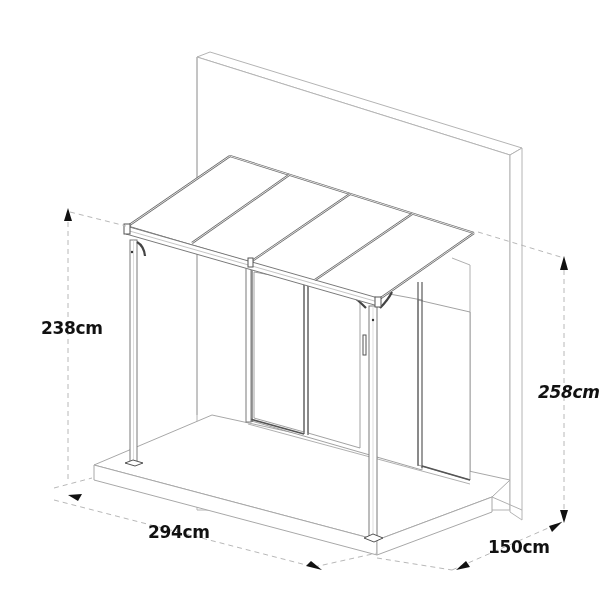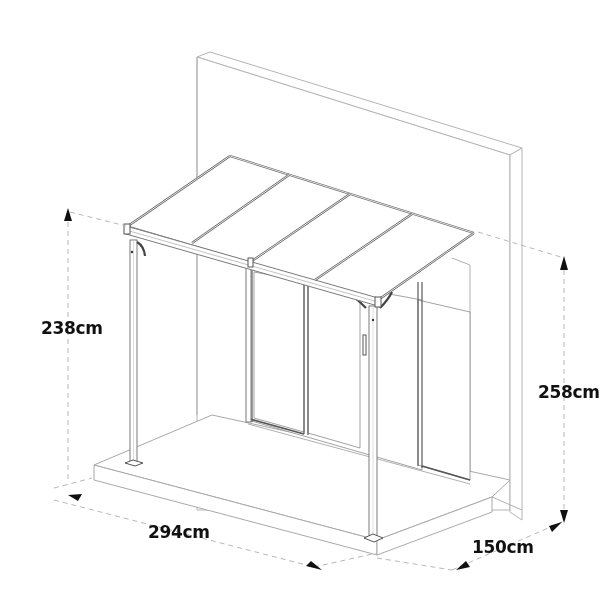--- a/index.html
+++ b/index.html
@@ -148,16 +148,16 @@
       <polygon class="arrow" points="290,570 274,566 279,561"></polygon>
 
       <line class="dim" x1="345" y1="558" x2="420" y2="570"></line>
       <line class="dim" x1="420" y1="570" x2="530" y2="522"></line>
       <polygon class="arrow" points="424,570 434,561 438,567"></polygon>
       <polygon class="arrow" points="530,522 517,526 520,532"></polygon>
     </g>
   </svg>
 
   <div class="dim-label" style="left:9px; top:318px;">238cm</div>
-  <div class="dim-label" style="left:506px; top:382px;">258cm</div>
+  <div class="dim-label" style="left:506px; top:382px;font-style:italic;">258cm</div>
   <div class="dim-label" style="left:116px; top:522px;">294cm</div>
-  <div class="dim-label" style="left:440px; top:537px;">150cm</div>
+  <div class="dim-label" style="left:456px; top:537px;">150cm</div>
 </div>
 
 </body></html>

